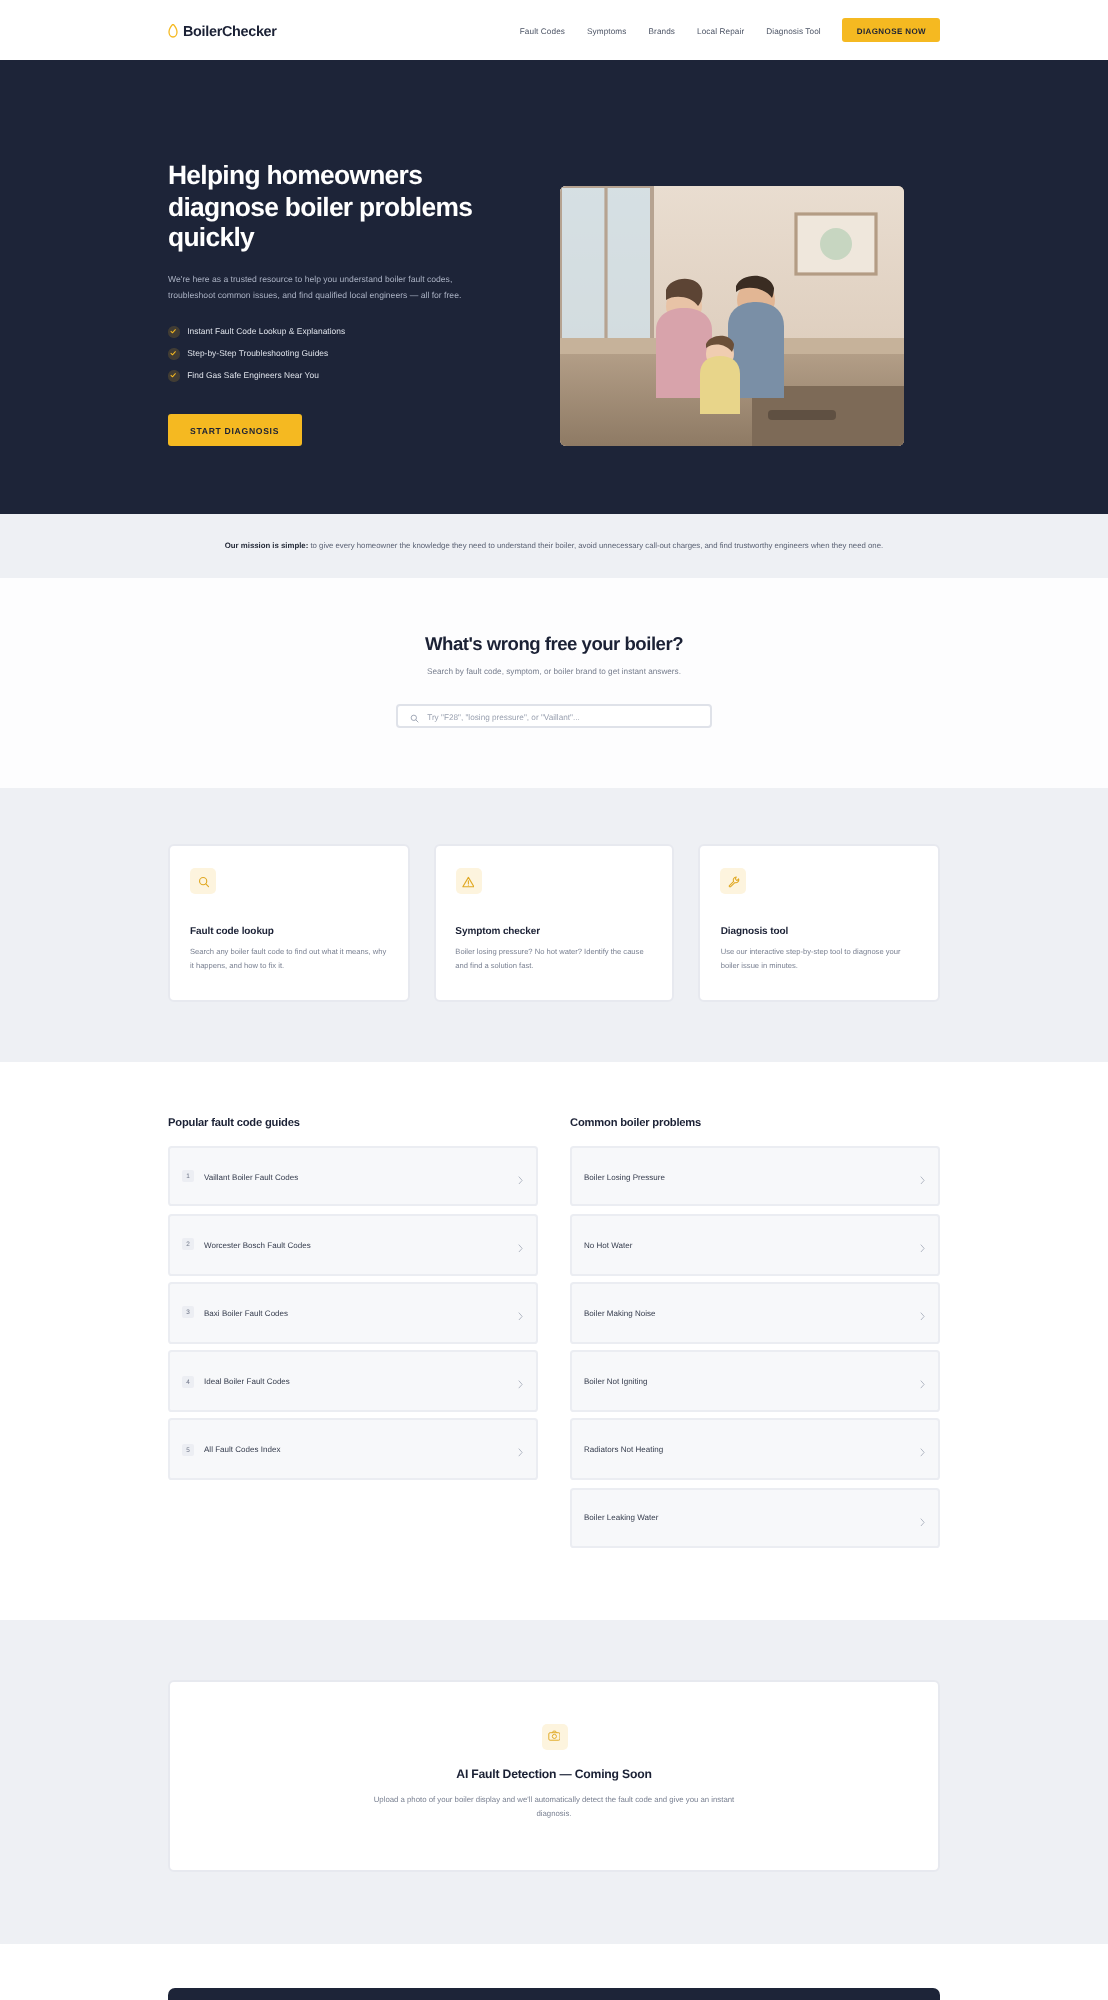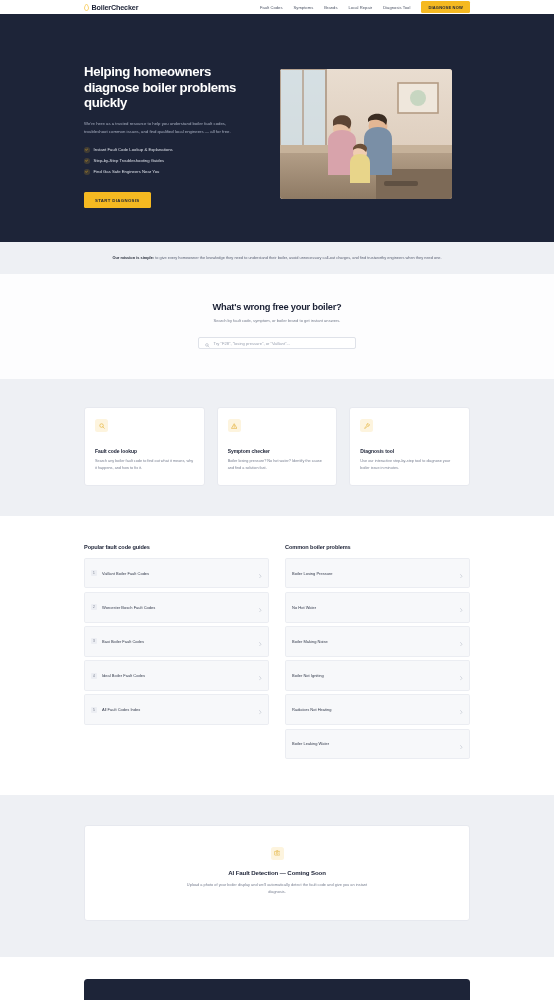--- a/index.html
+++ b/index.html
@@ -7,37 +7,37 @@
   body {
     font-family:"Liberation Sans", sans-serif;
     background:#ffffff;
     color:#1f2533;
     -webkit-font-smoothing:antialiased;
   }
   .page { width:554px; position:relative; overflow:hidden; }
 
   
   .nav {
-    height:14px; background:#ffffff; display:flex; align-items:center;
+    height:30px; background:#ffffff; display:flex; align-items:center;
     padding:0 84px; position:relative;
   }
   .brand { display:flex; align-items:center; gap:2.5px; }
   .brand-flame { width:5px; height:7px; position:relative; }
   .brand-flame svg { display:block; }
   .brand-name { font-size:7.2px; font-weight:bold; letter-spacing:-0.15px; color:#1b2135; }
   .nav-links { margin-left:auto; display:flex; align-items:center; gap:11px; }
   .nav-link { font-size:4.1px; color:#4a5263; letter-spacing:0.05px; white-space:nowrap; }
   .nav-cta {
     background:#f5b921; color:#1b2135; font-size:4px; font-weight:bold;
     padding:3.6px 7px; border-radius:1.5px; letter-spacing:0.2px; white-space:nowrap;
   }
 
   
   .hero { background:#1d2438; padding:30px 84px 34px; position:relative; }
-  .hero-inner { display:flex; gap:18px; align-items:center; }
+  .hero-inner { display:flex; gap:18px; align-items:flex-end; }
   .hero-left { width:178px; padding-top:20px; }
   .hero-h1 {
     font-size:13.2px; font-weight:bold; line-height:1.19; color:#ffffff;
     letter-spacing:-0.35px; margin-bottom:9px;
   }
   .hero-sub {
     font-size:4.3px; line-height:1.85; color:#a9b0c2; width:165px; margin-bottom:11px;
   }
   .hero-list { list-style:none; margin-bottom:13px; }
   .hero-list li {

